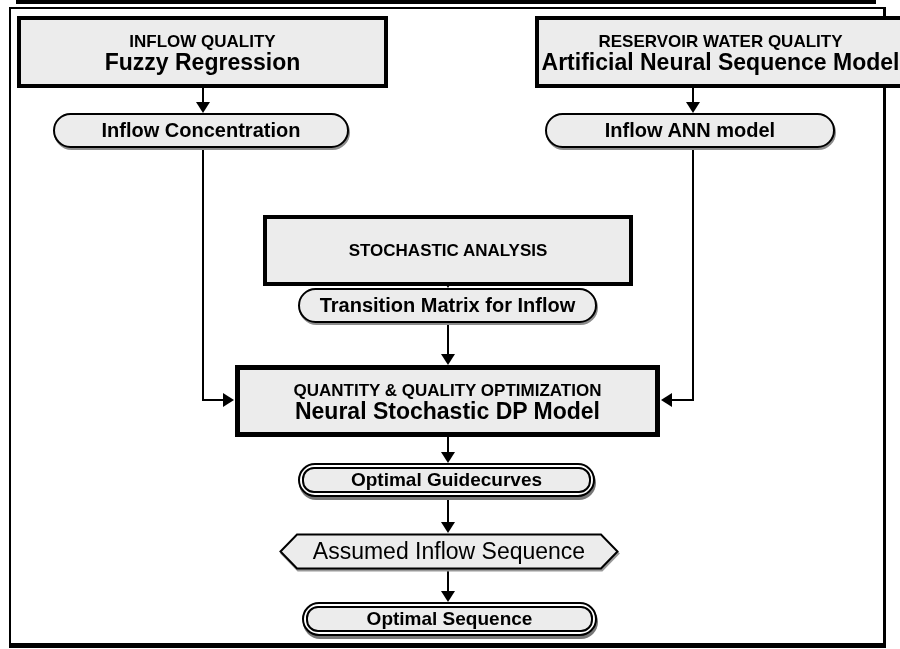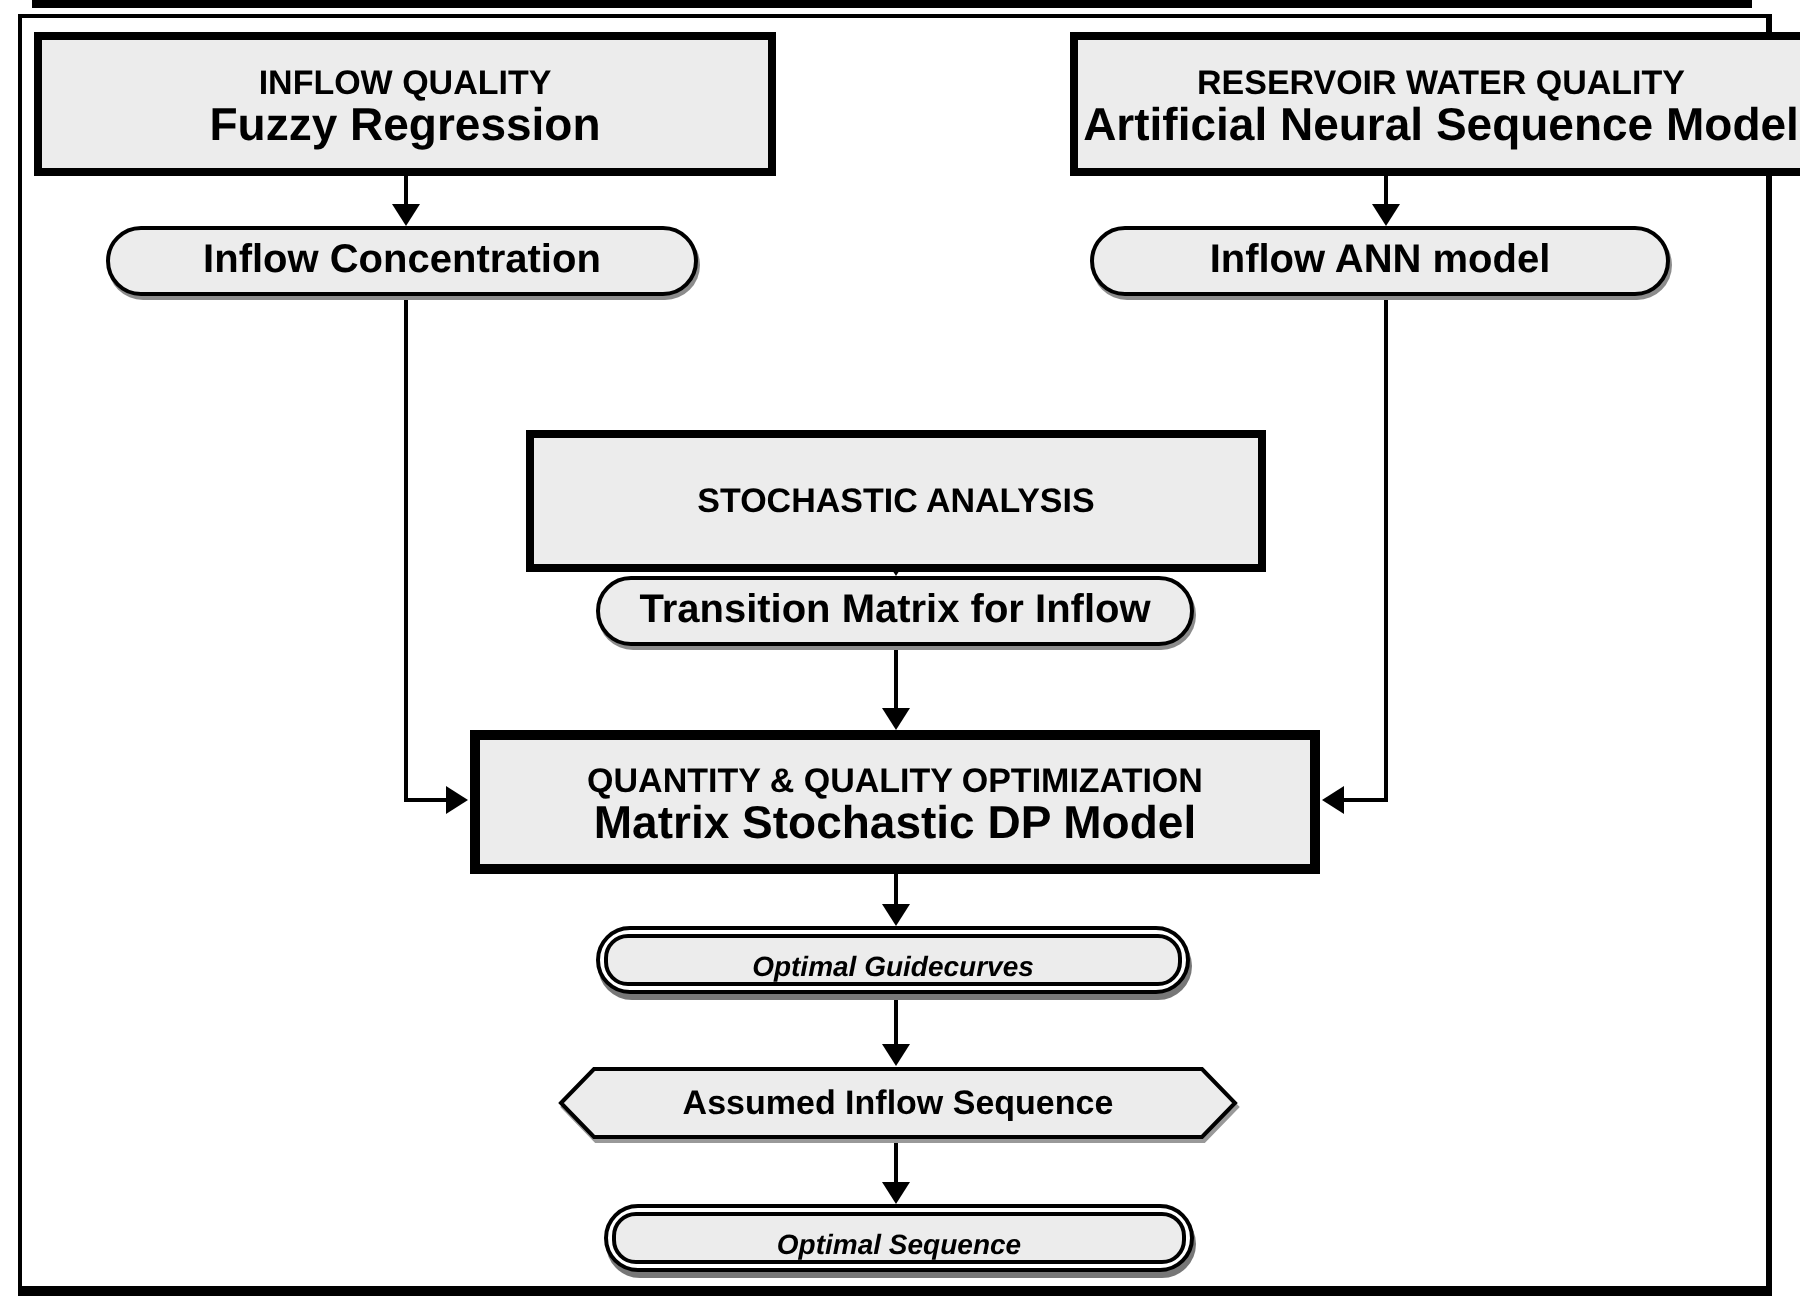--- a/index.html
+++ b/index.html
@@ -26,27 +26,27 @@
     background:#ececec;border:2px solid #000;border-radius:18px;
     font-size:20px;box-shadow:1px 2px 0 #8c8c8c;
   }
   .dstad{
     position:absolute;box-sizing:border-box;background:#fff;border:2px solid #000;
     border-radius:17px;padding:2px;box-shadow:1px 3px 0 #777;
   }
   .dstad-inner{
     height:100%;box-sizing:border-box;background:#ececec;border:2px solid #000;
     border-radius:12px;display:flex;align-items:flex-end;justify-content:center;
-    font-size:14px;font-weight:bold;font-style:italic;
+    font-size:19px;font-weight:bold;
   }
   .hexwrap{position:absolute;}
   .hexwrap svg{position:absolute;left:0;top:0;filter:drop-shadow(1px 2px 0 #999);}
   .hexlabel{
     position:absolute;left:0;top:0;right:0;bottom:0;display:flex;align-items:center;
-    justify-content:center;font-size:17px;font-weight:bold;
+    justify-content:center;font-size:23px;font-weight:normal;
   }
 </style>
 </head>
 <body>
 
 <div class="stage">
 
   <div class="top-rule"></div>
   <div class="frame"></div>
 
@@ -110,21 +110,21 @@
   <div class="node proc" style="left:263px;top:191px;width:370px;height:71px;margin-top:24px;">
     <div>STOCHASTIC ANALYSIS</div>
   </div>
 
   <div class="node stadium" style="left:298px;top:288px;width:299px;height:35px;">
     <span>Transition Matrix for Inflow</span>
   </div>
 
   <div class="node proc" style="left:235px;top:365px;width:425px;height:72px;border-width:5px;">
     <div>QUANTITY &amp; QUALITY OPTIMIZATION</div>
-    <div class="sub">Matrix Stochastic DP Model</div>
+    <div class="sub">Neural Stochastic DP Model</div>
   </div>
 
   <div class="dstad" style="left:298px;top:463px;width:297px;height:34px;">
     <div class="dstad-inner">
       <span>Optimal Guidecurves</span>
     </div>
   </div>
 
   <div class="hexwrap" style="left:279px;top:533px;width:340px;height:37px;">
     <svg width="340" height="37" viewBox="0 0 340 37">

